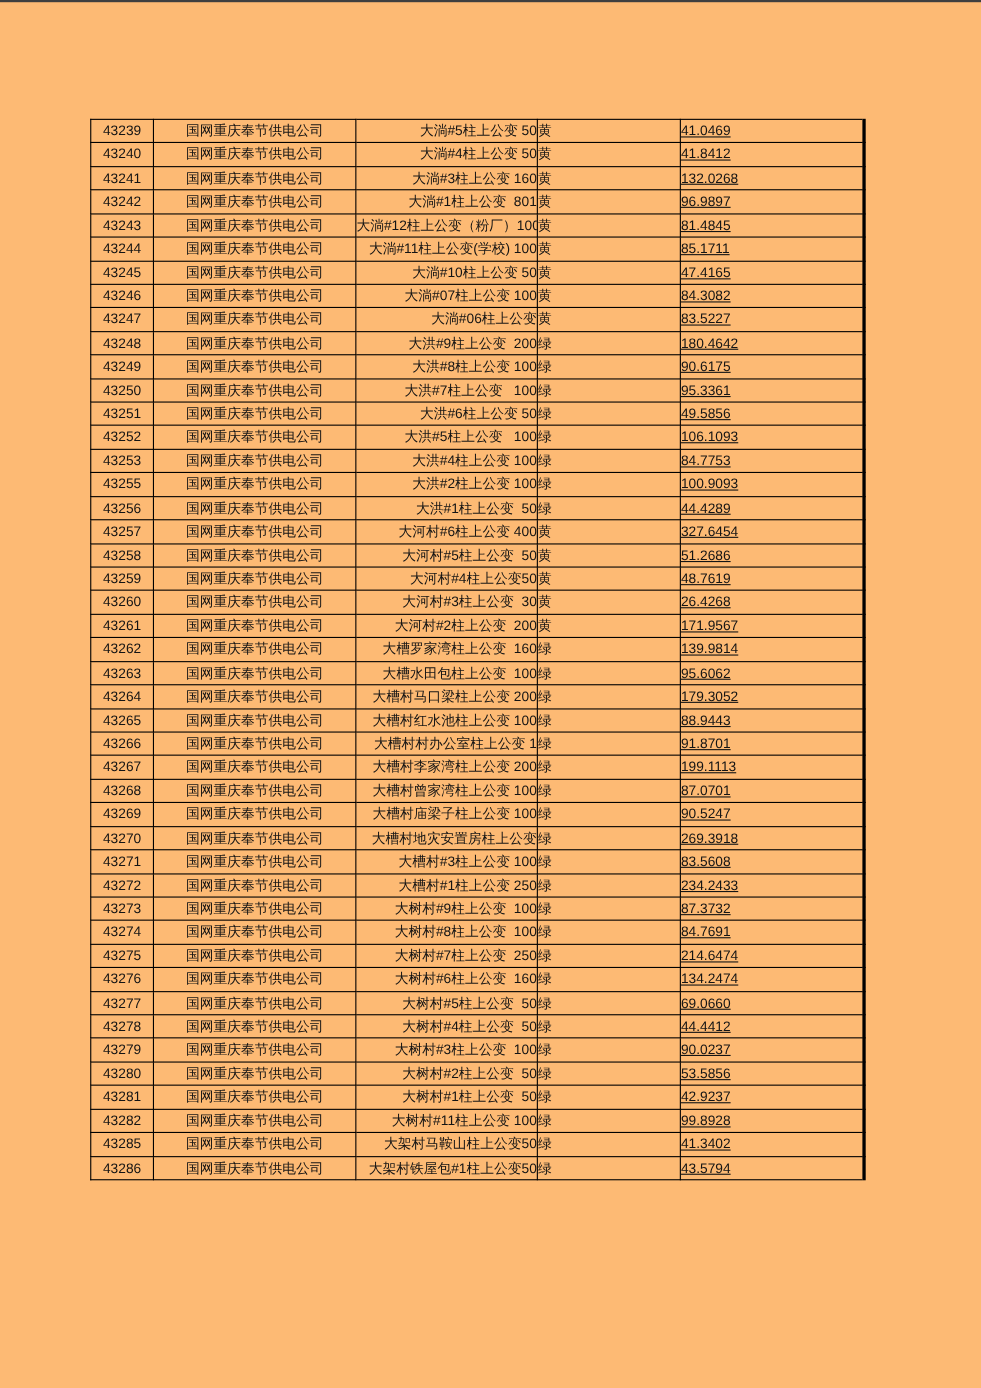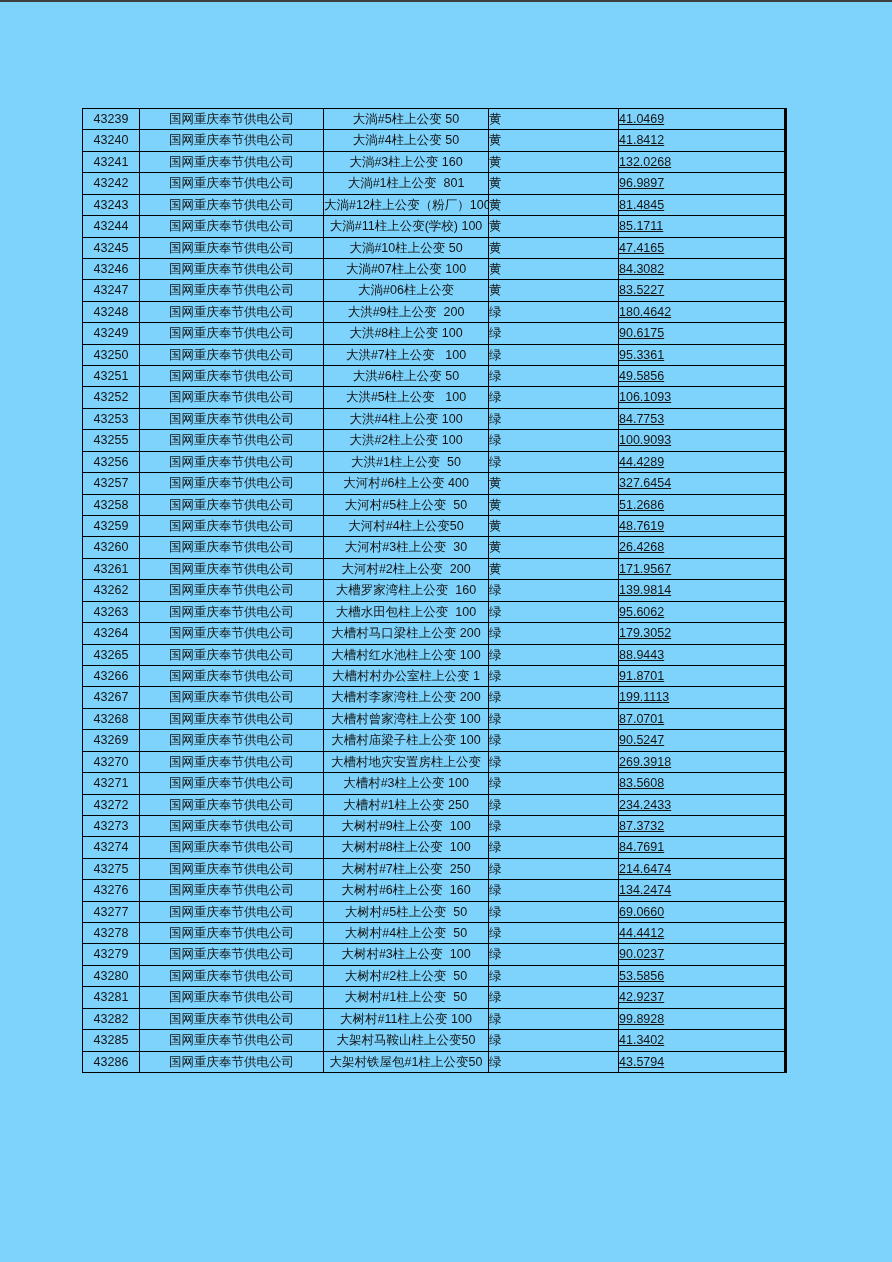--- a/index.html
+++ b/index.html
@@ -8,21 +8,21 @@
     width: 892px;
     height: 1262px;
     background: #ffffff;
     font-family: "Liberation Sans", "DejaVu Sans", sans-serif;
     overflow: hidden;
   }
   .page {
     position: relative;
     width: 892px;
     height: 1262px;
-    background: #7dd3fc;
+    background: #fdba74;
   }
   .top-line {
     position: absolute;
     top: 0;
     left: 0;
     width: 892px;
     height: 2px;
     background: var(--top-line-color, #3f3f3f);
   }
   table.grid {
@@ -41,21 +41,21 @@
     font-size: 12.5px;
     line-height: 20.42px;
     color: #141414;
     padding: 0;
     overflow: hidden;
     white-space: pre;
     vertical-align: middle;
   }
   td.c0 { text-align: center; }
   td.c1 { text-align: center; padding-left: 4px; }
-  td.c2 { text-align: center; padding-left: 3px; }
+  td.c2 { text-align: right; padding-left: 3px; }
   td.c3 { text-align: left; padding-left: 3px; }
   td.c4 { text-align: left; text-decoration: underline; }
 </style>
 </head>
 <body>
 
 <div class="page">
   <div class="top-line"></div>
   <table class="grid">
     <colgroup>

